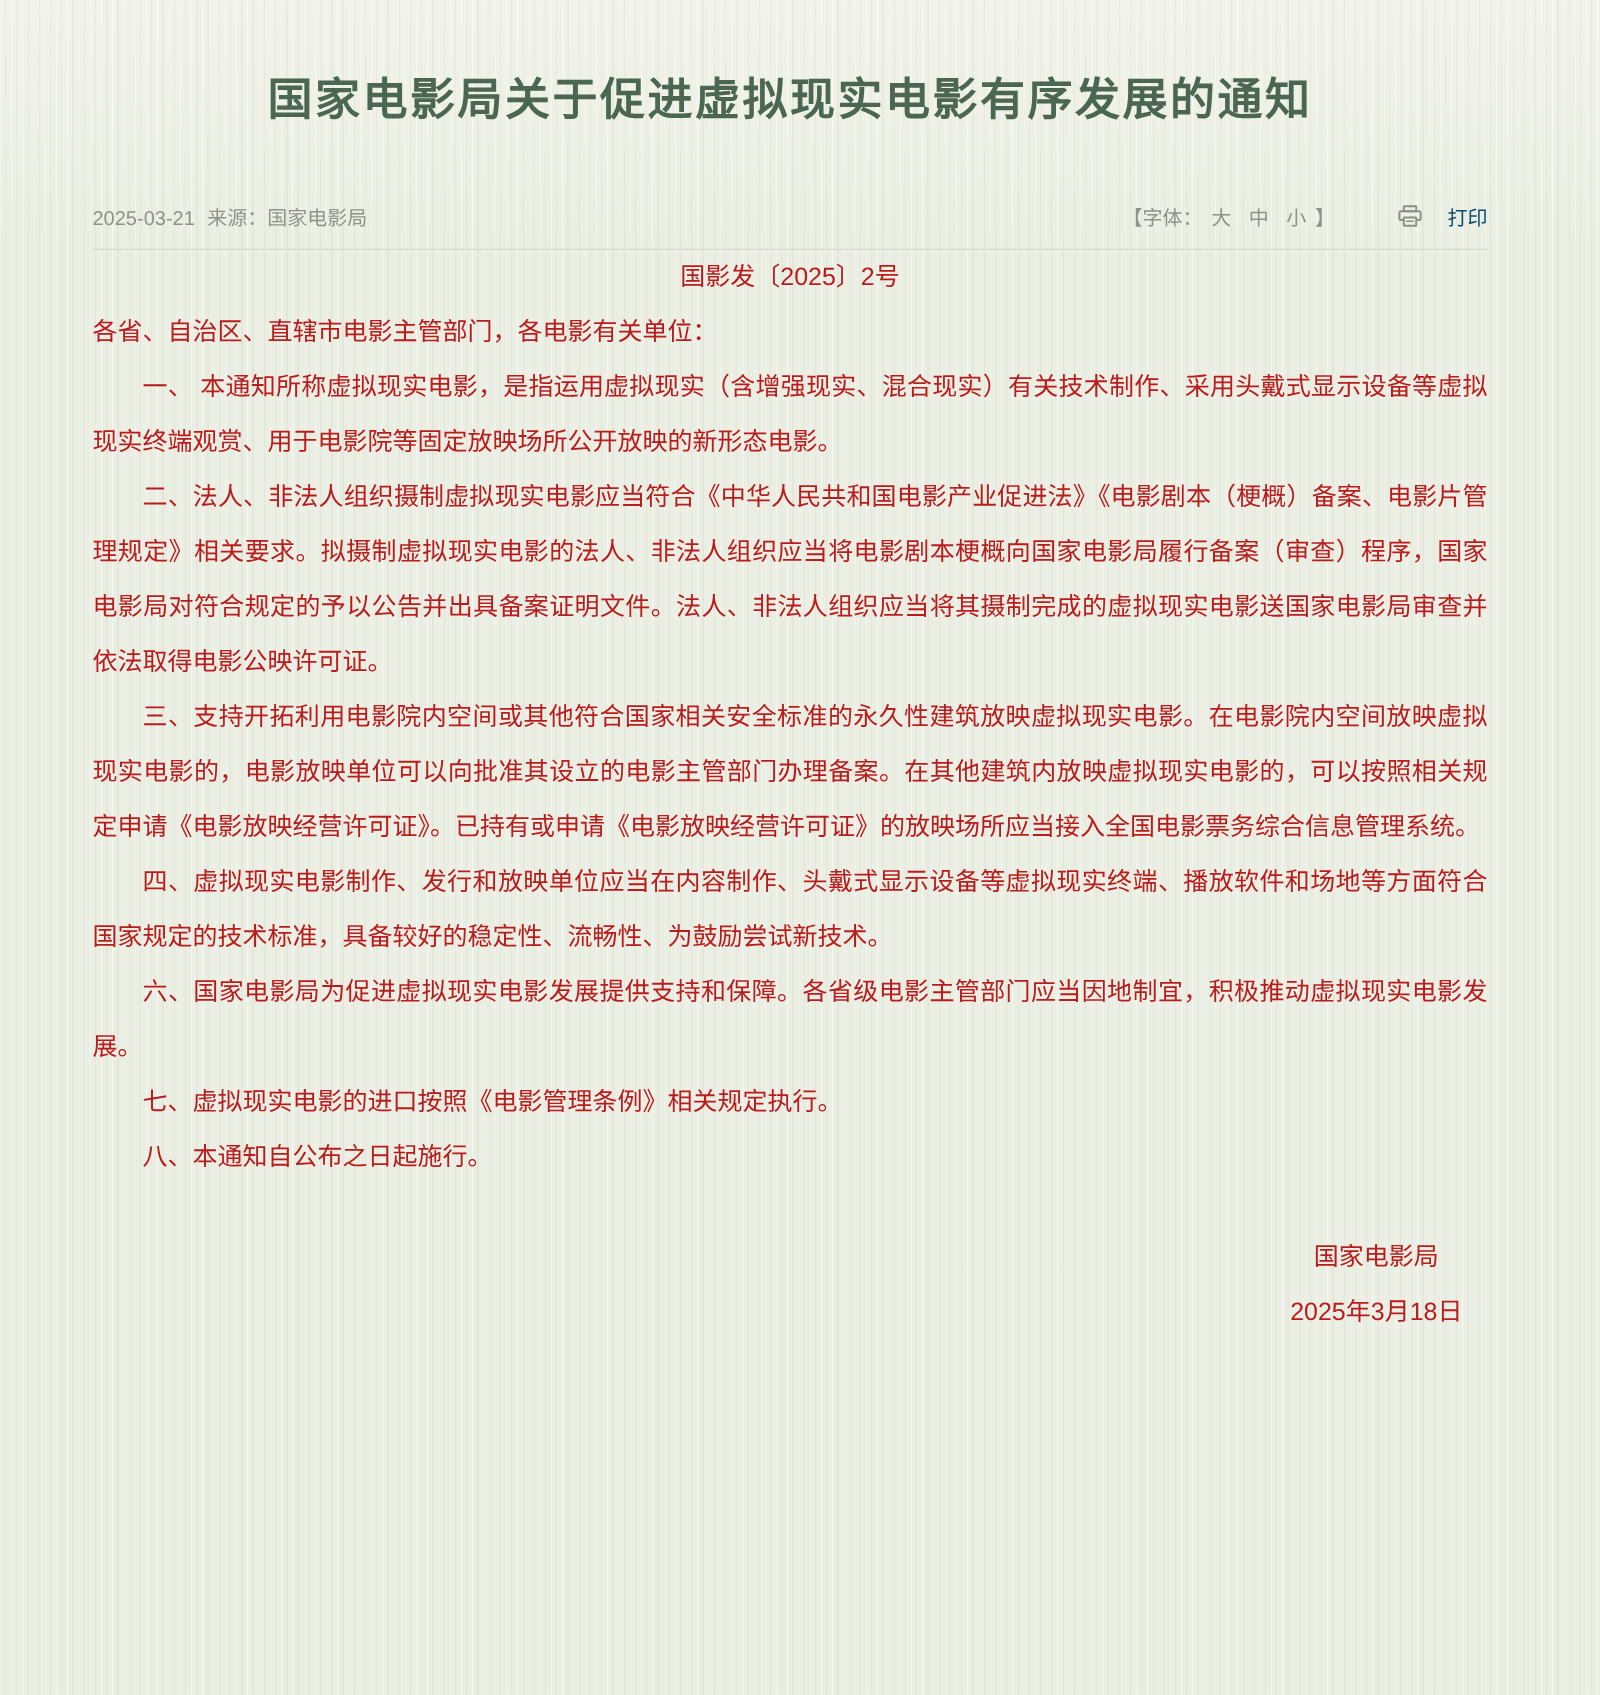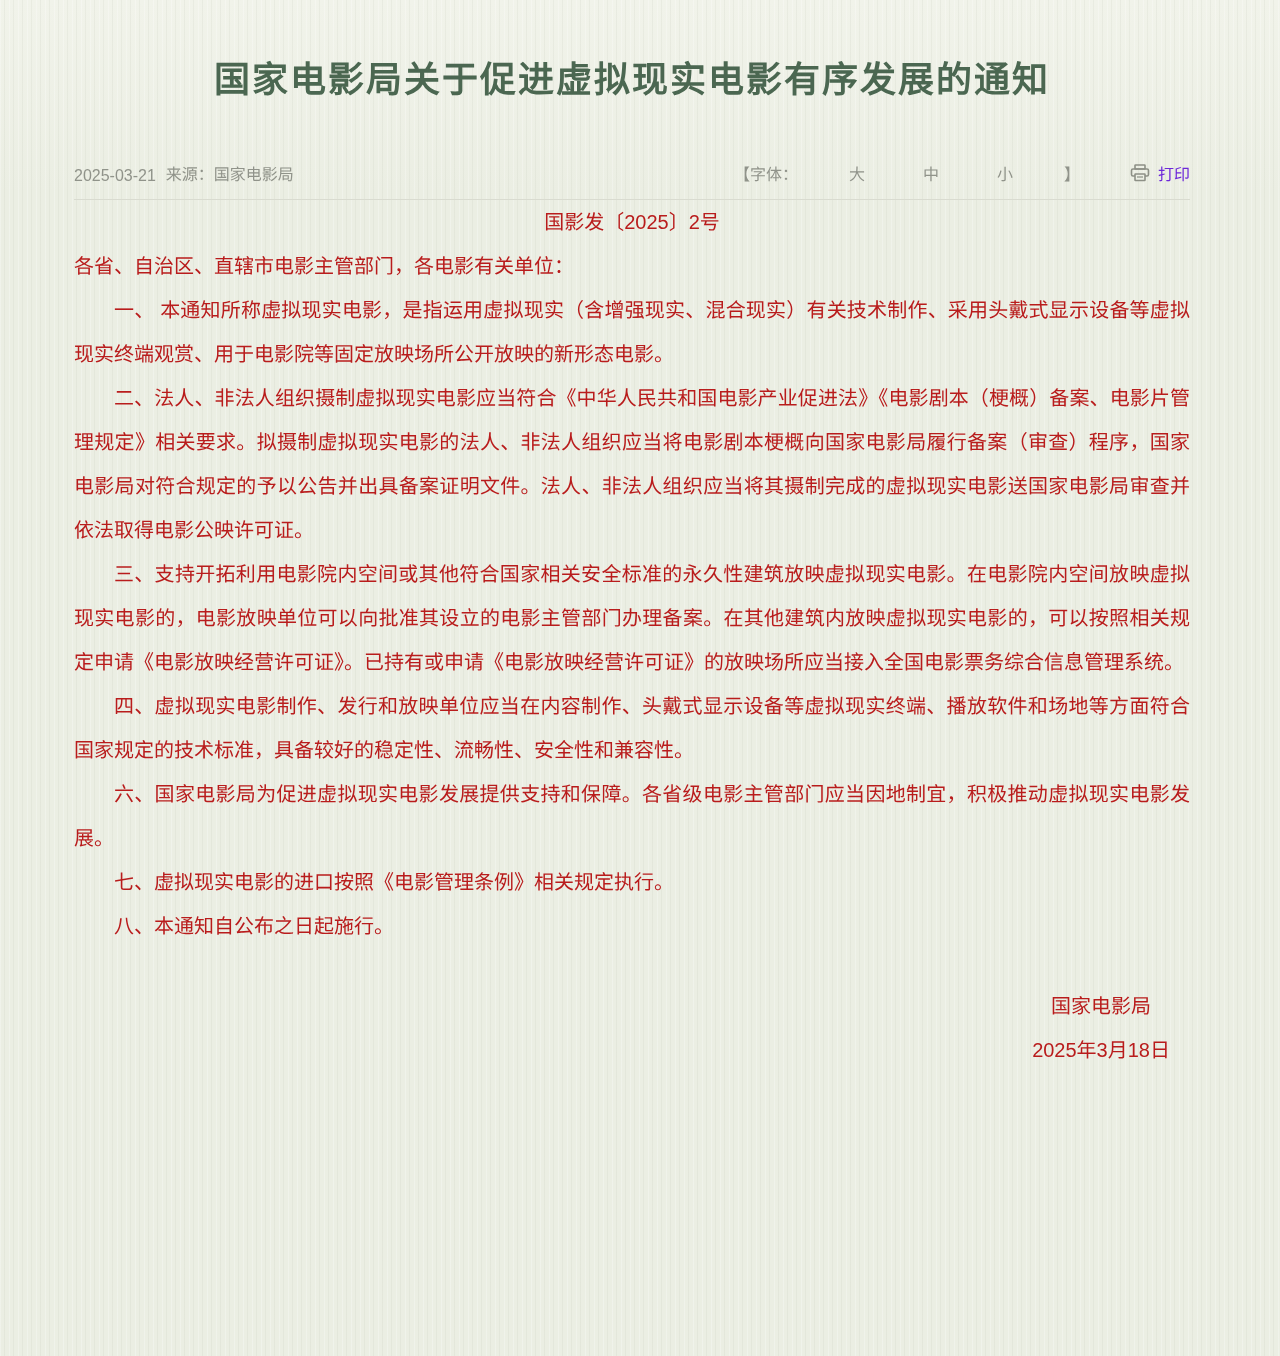--- a/index.html
+++ b/index.html
@@ -35,25 +35,25 @@
     margin-top: 60px;
     display: flex;
     justify-content: space-between;
     align-items: center;
     font-size: 16px;
     color: #90938a;
   }
   .meta-left { display: flex; align-items: flex-end; }
   .meta-left .gap { margin-left: 10px; }
   .meta-right { display: flex; align-items: center; gap: 50px; }
-  .font-widget { display: inline-flex; align-items: flex-start; gap: 44px; }
+  .font-widget { display: inline-flex; align-items: flex-start; }
   .fsz { margin: 0 7px; cursor: pointer; color: #90938a; text-decoration: none; }
   .print-btn {
-    display: inline-flex; align-items: center; gap: 8px;
-    color: #6d28d9; cursor: pointer; text-decoration: none;
+    display: inline-flex; align-items: center; gap: 20px;
+    color: #0c4a6e; cursor: pointer; text-decoration: none;
   }
   .divider {
     border: none;
     border-top: 1px solid #d9dbd0;
     margin: 14px 0 0 0;
   }
   .article {
     font-size: 20px;
     line-height: 44px;
     color: #b91c1c;
@@ -107,21 +107,21 @@
   </div>
 
   <hr class="divider">
 
   <article class="article">
     <p class="doc-number">国影发〔2025〕2号</p>
     <p class="salutation">各省、自治区、直辖市电影主管部门，各电影有关单位：</p>
     <p class="body-para">一、 本通知所称虚拟现实电影，是指运用虚拟现实（含增强现实、混合现实）有关技术制作、采用头戴式显示设备等虚拟现实终端观赏、用于电影院等固定放映场所公开放映的新形态电影。</p>
     <p class="body-para">二、法人、非法人组织摄制虚拟现实电影应当符合《中华人民共和国电影产业促进法》《电影剧本（梗概）备案、电影片管理规定》相关要求。拟摄制虚拟现实电影的法人、非法人组织应当将电影剧本梗概向国家电影局履行备案（审查）程序，国家电影局对符合规定的予以公告并出具备案证明文件。法人、非法人组织应当将其摄制完成的虚拟现实电影送国家电影局审查并依法取得电影公映许可证。</p>
     <p class="body-para">三、支持开拓利用电影院内空间或其他符合国家相关安全标准的永久性建筑放映虚拟现实电影。在电影院内空间放映虚拟现实电影的，电影放映单位可以向批准其设立的电影主管部门办理备案。在其他建筑内放映虚拟现实电影的，可以按照相关规定申请《电影放映经营许可证》。已持有或申请《电影放映经营许可证》的放映场所应当接入全国电影票务综合信息管理系统。</p>
-    <p class="body-para">四、虚拟现实电影制作、发行和放映单位应当在内容制作、头戴式显示设备等虚拟现实终端、播放软件和场地等方面符合国家规定的技术标准，具备较好的稳定性、流畅性、安全性和兼容性。</p>
+    <p class="body-para">四、虚拟现实电影制作、发行和放映单位应当在内容制作、头戴式显示设备等虚拟现实终端、播放软件和场地等方面符合国家规定的技术标准，具备较好的稳定性、流畅性、为鼓励尝试新技术。</p>
     <p class="body-para">六、国家电影局为促进虚拟现实电影发展提供支持和保障。各省级电影主管部门应当因地制宜，积极推动虚拟现实电影发展。</p>
     <p class="body-para">七、虚拟现实电影的进口按照《电影管理条例》相关规定执行。</p>
     <p class="body-para">八、本通知自公布之日起施行。</p>
     <div class="signature">
       <p>国家电影局</p>
       <p>2025年3月18日</p>
     </div>
   </article>
 
 </div>

